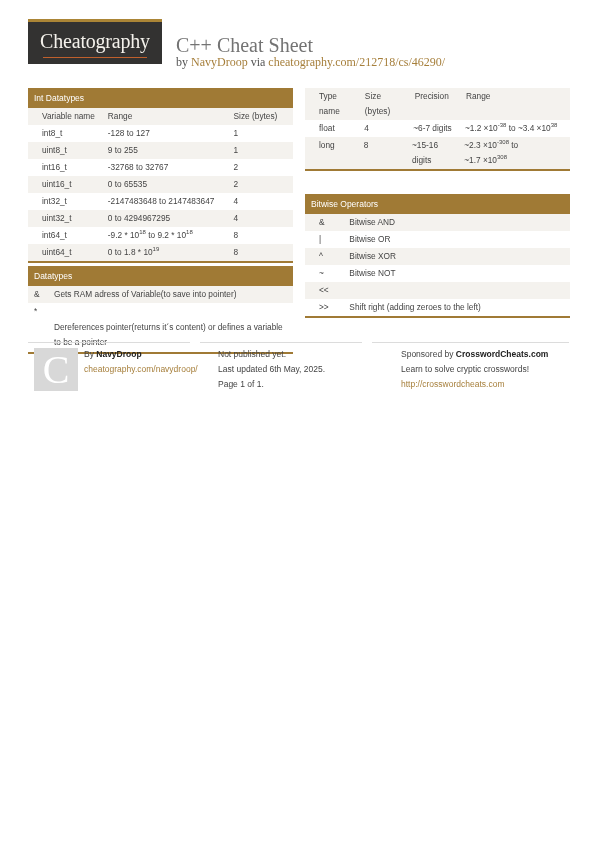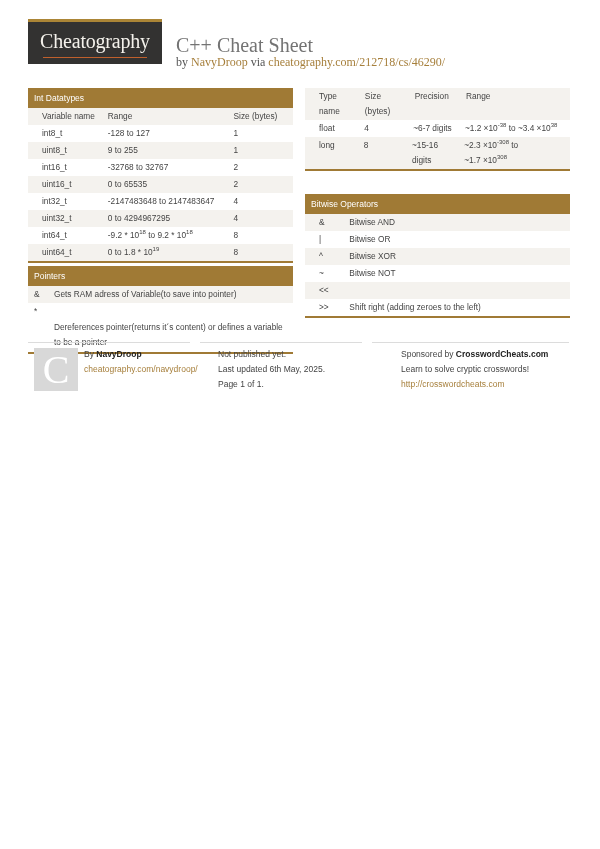--- a/index.html
+++ b/index.html
@@ -92,21 +92,21 @@
     </div>
     <div class="row shade">
       <div class="cell" style="width:70px">uint64_t</div>
       <div class="cell" style="width:134px"><span>0 to 1.8 * 10</span><sup>19</sup></div>
       <div class="cell" style="width:61px">8</div>
     </div>
   </div>
 </div>
 
 <div class="section" style="left:28px; top:266px;">
-  <div class="sec-head">Pointers</div>
+  <div class="sec-head">Datatypes</div>
   <div class="sec-body">
     <div class="row shade" style="padding:1px 0;">
       <div class="cell" style="width:20px">&amp;</div>
       <div class="cell" style="width:245px">Gets RAM adress of Variable(to save into pointer)</div>
     </div>
     <div class="row" style="padding:1px 0 2px 0;">
       <div class="cell" style="width:20px">*</div>
       <div class="cell" style="width:245px; padding-right:4px;margin-top:16px;">Dereferences pointer(returns it´s content) or defines a variable to be a pointer</div>
     </div>
   </div>

